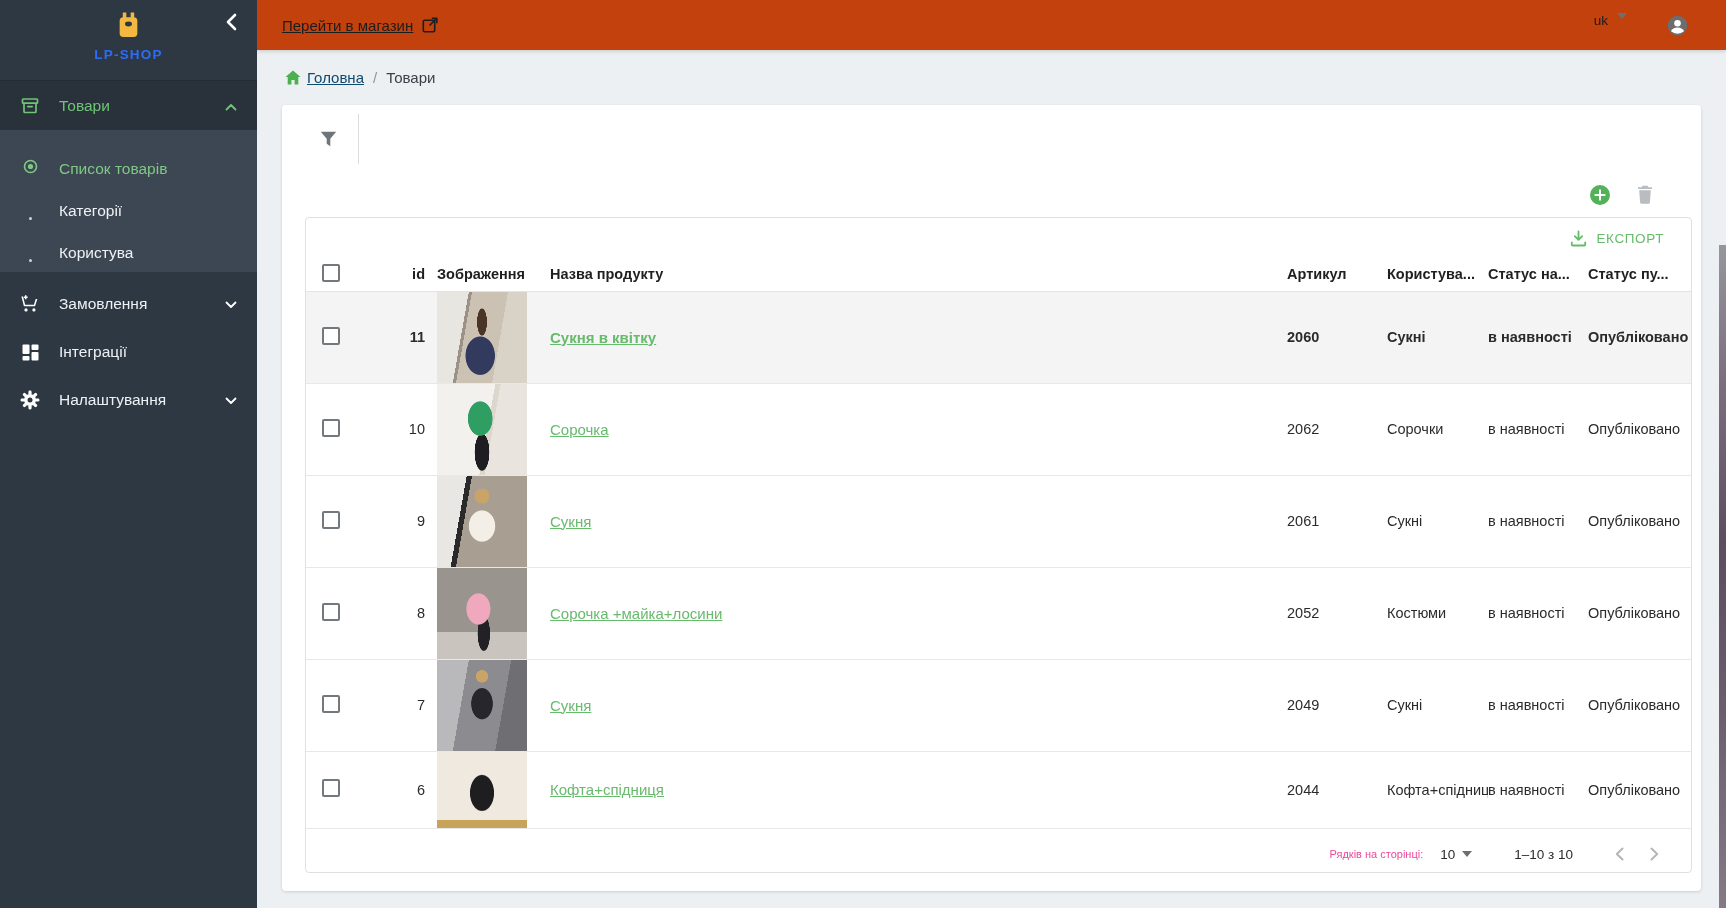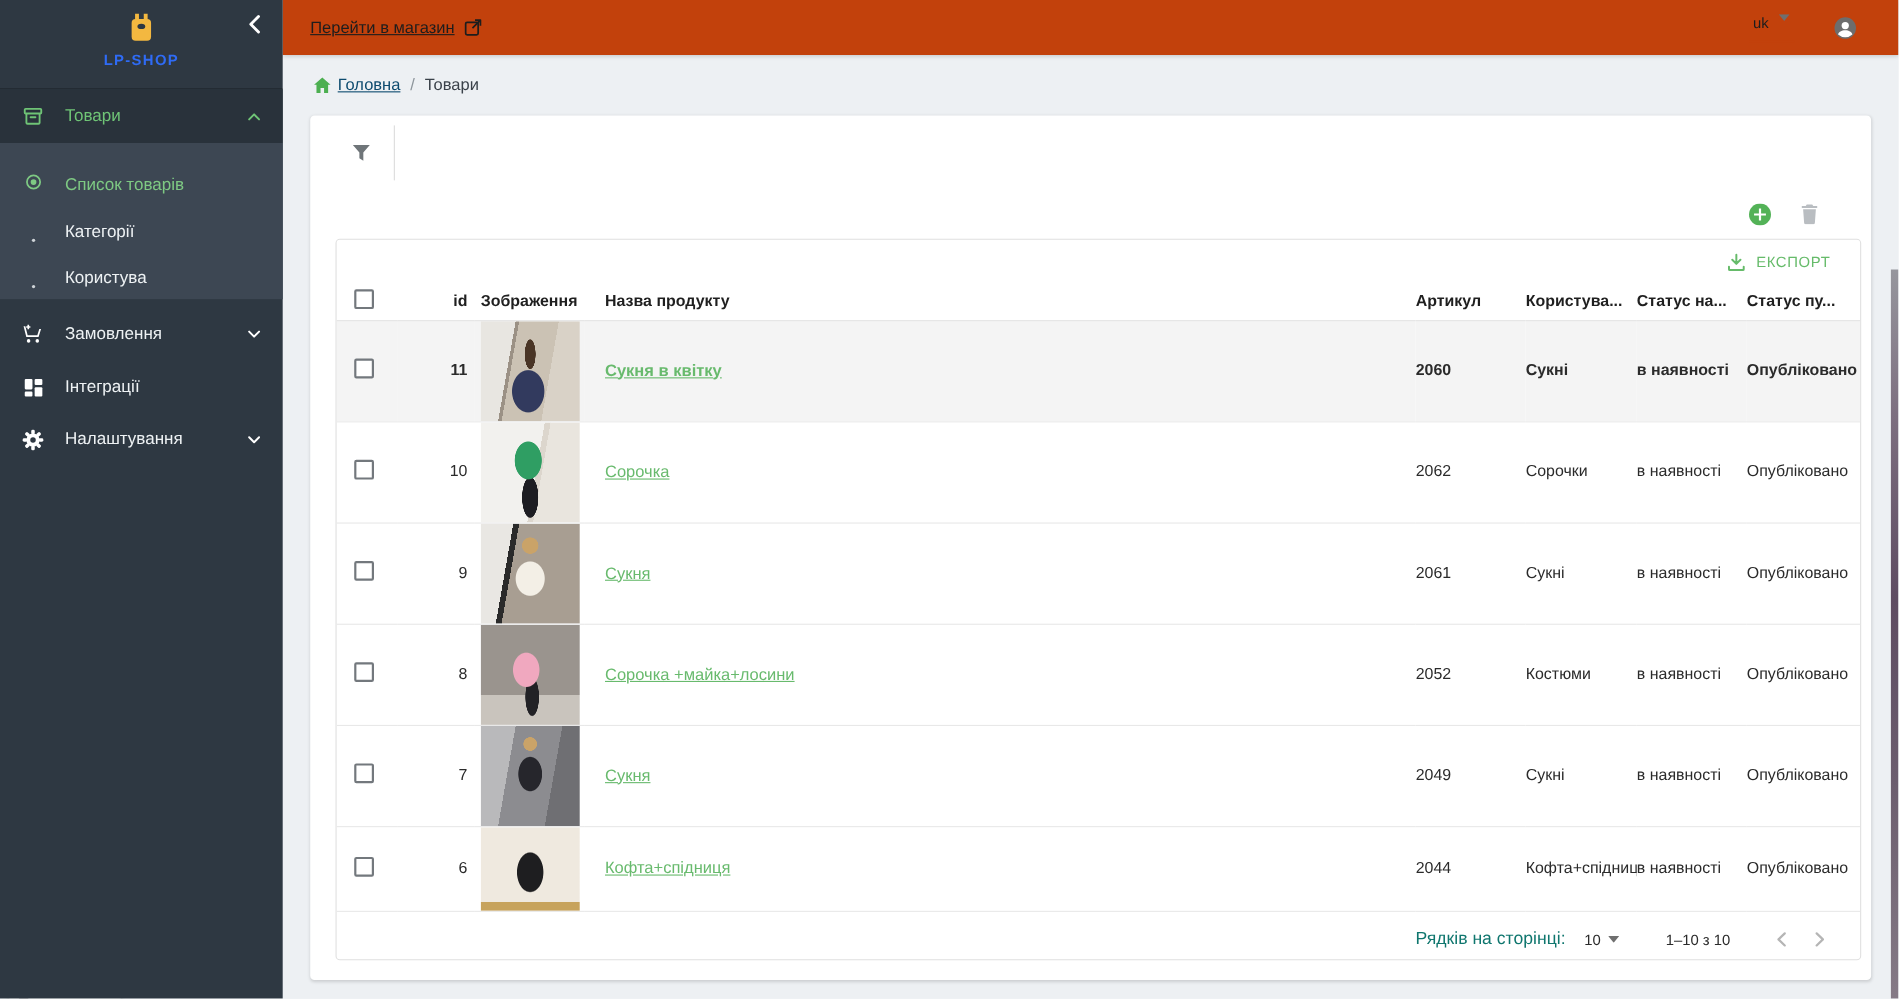--- a/index.html
+++ b/index.html
@@ -92,21 +92,21 @@
         linear-gradient(180deg, #9a948e 0 70%, #c9c4bd 70%); }
   .t4 { background:
         radial-gradient(ellipse 18px 26px at 50% 48%, #26262c 58%, rgba(38,38,44,0) 62%),
         radial-gradient(ellipse 10px 10px at 50% 18%, #caa368 60%, rgba(202,163,104,0) 64%),
         linear-gradient(100deg, #b9b9bb 0 30%, #8c8c90 30% 70%, #6f6f73 70%); }
   .t5 { background:
         radial-gradient(ellipse 20px 30px at 50% 45%, #1e1e20 58%, rgba(30,30,32,0) 62%),
         linear-gradient(180deg, #efe9df 0 75%, #c7a35c 75%); }
 
   .pagination { height:51px; display:flex; align-items:center; justify-content:flex-end; padding-right:32px; }
-  .pg-label { font-size:16px; color:#0f766e; }
+  .pg-label { font-size:11px; color:#ec4899; }
   .pg-select { display:flex; align-items:center; gap:7px; margin-left:17px; cursor:pointer; }
   .pg-select span { font-size:13.5px; color:#2b2b2b; }
   .pg-range { font-size:13.5px; color:#2b2b2b; margin-left:42px; }
   .pg-prev { margin-left:42px; cursor:pointer; display:flex; }
   .pg-next { margin-left:26px; cursor:pointer; display:flex; }
 
   
   .right-strip { position:absolute; right:0; top:245px; bottom:0; width:7px;
       background:linear-gradient(180deg,#96969d 0%,#7d6f80 20%,#5e4c62 45%,#6b5d6e 70%,#857a86 100%); }
   .corner-tooltip { position:absolute; left:8px; bottom:-6px; width:102px; height:20px;

